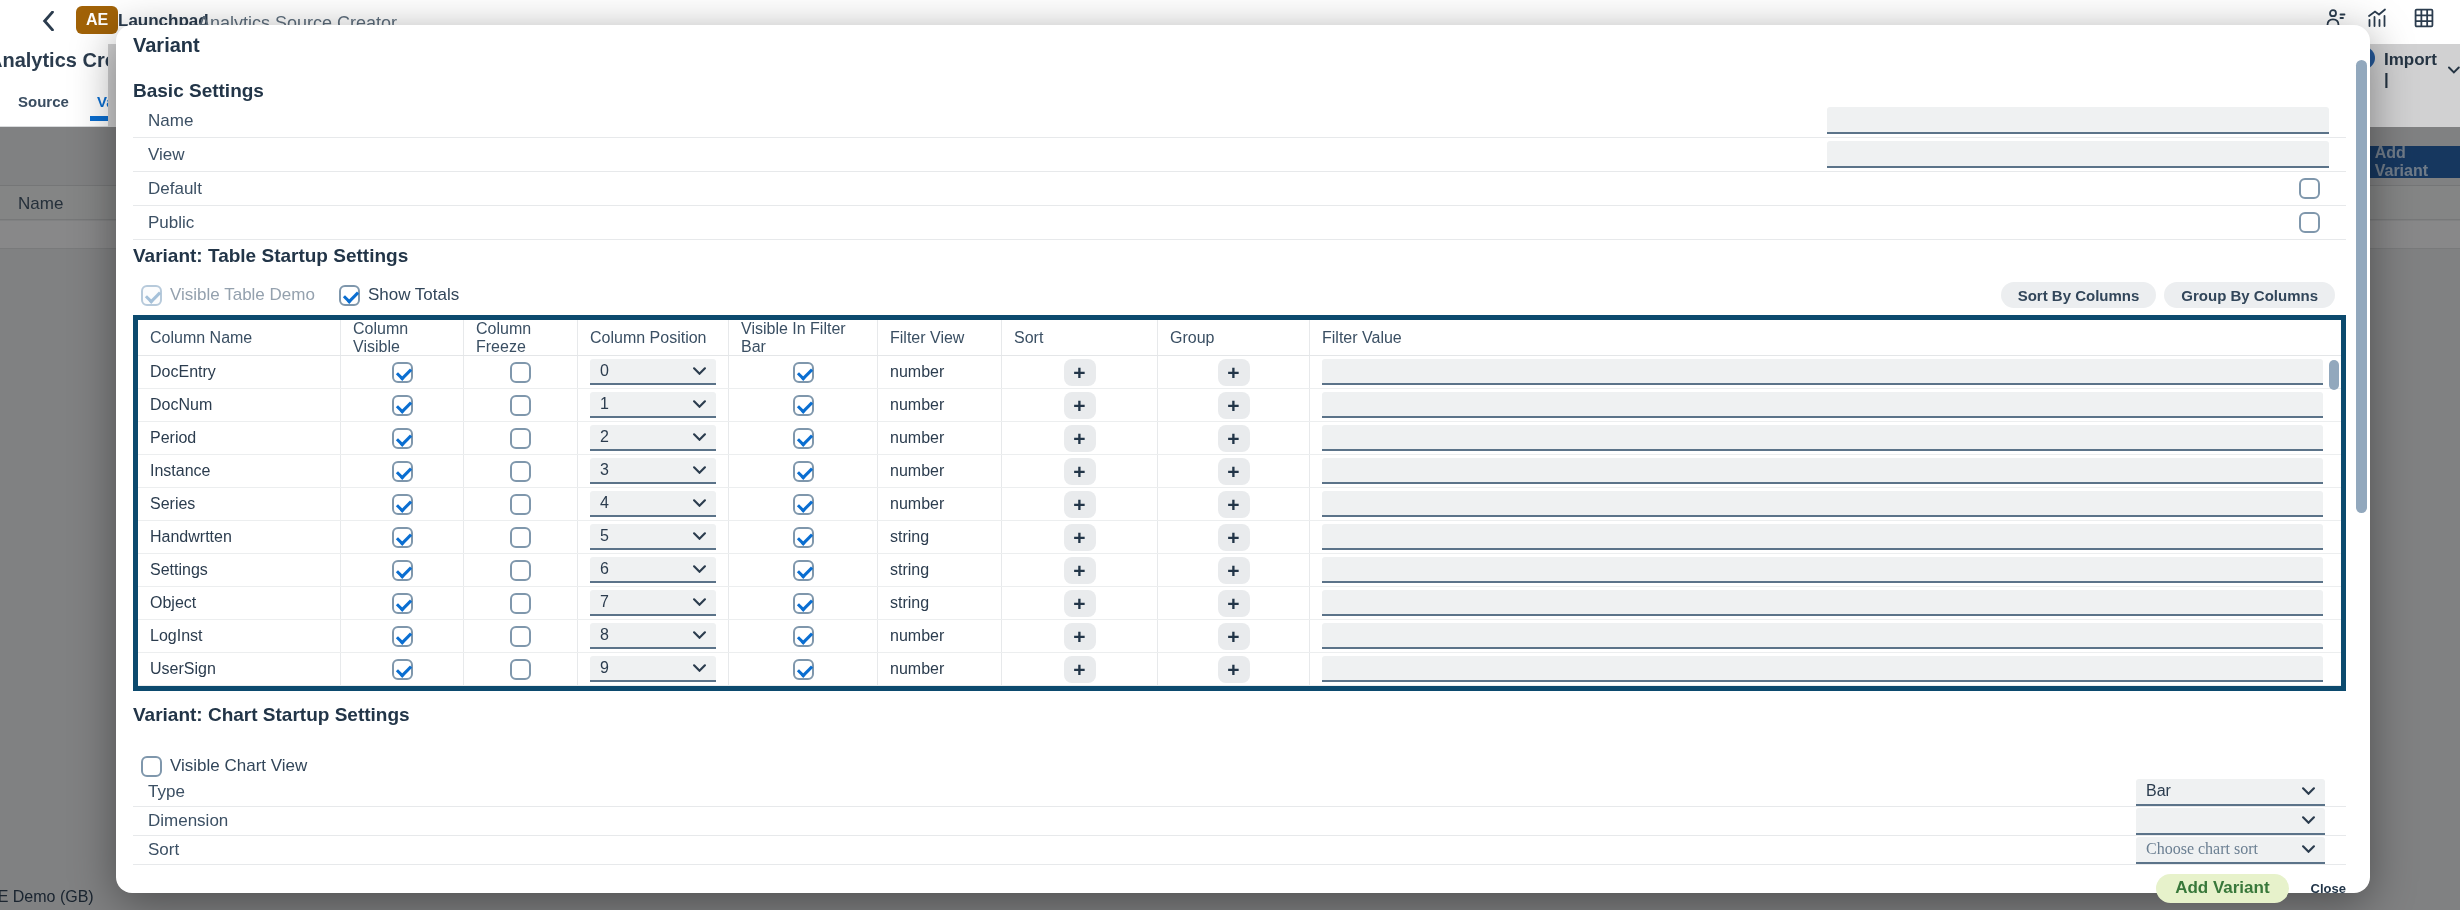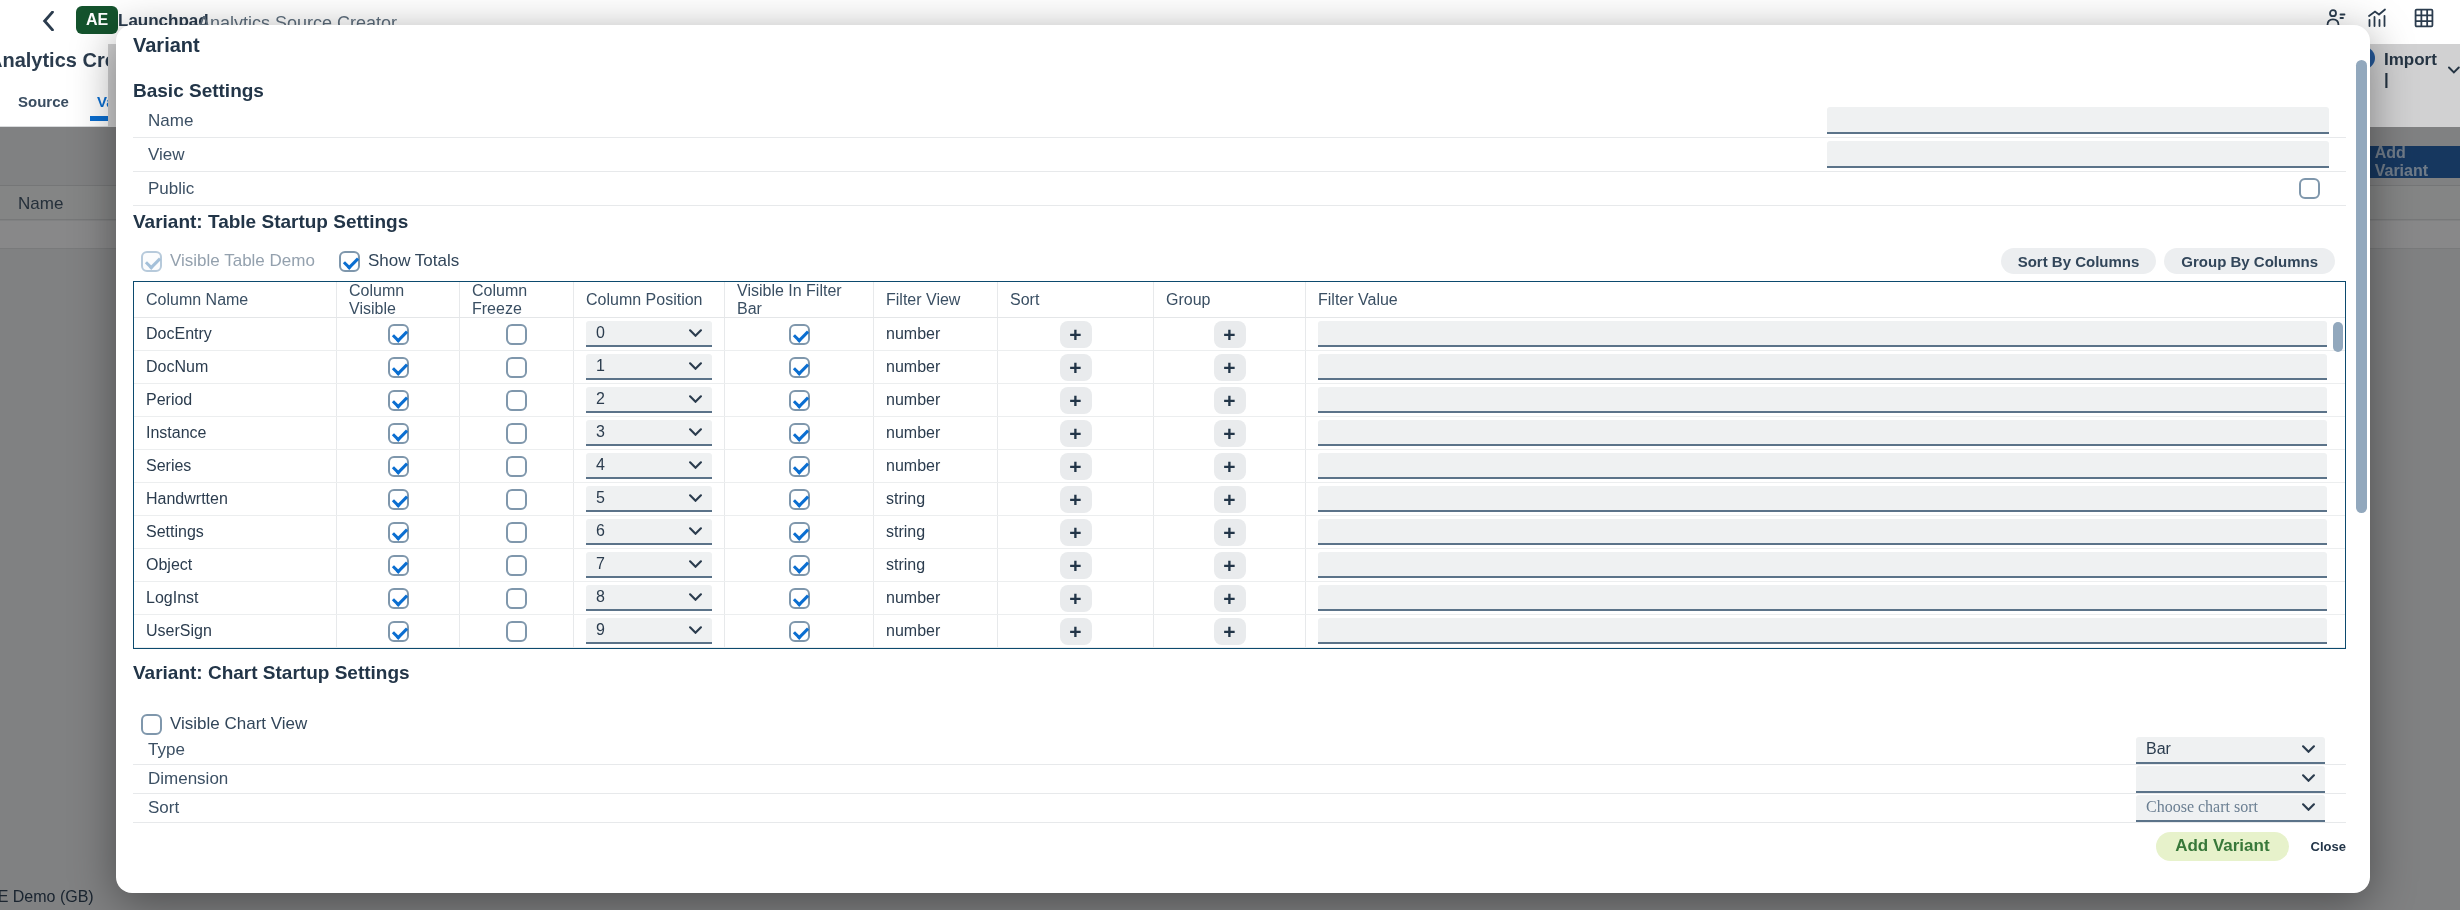--- a/index.html
+++ b/index.html
@@ -3,21 +3,21 @@
 <meta charset="utf-8">
 <style>
   * { margin:0; padding:0; box-sizing:border-box; }
   html,body { width:2460px; height:910px; overflow:hidden; }
   body { position:relative; font-family:"Liberation Sans", sans-serif; background:#fff; color:#2b3c4e; }
   svg { display:block; }
 
   
   .topbar { position:absolute; left:0; top:0; width:2460px; height:44px; background:#fff; z-index:1; }
   .back-btn { position:absolute; left:42px; top:11px; width:14px; height:20px; color:#2b3c4e; cursor:pointer; }
-  .logo { position:absolute; left:76px; top:6px; width:42px; height:28px; background:#14532d; border-radius:6px;
+  .logo { position:absolute; left:76px; top:6px; width:42px; height:28px; background:#a16207; border-radius:6px;
           color:#fff; font-weight:bold; font-size:16px; display:flex; align-items:center; justify-content:center; }
   .product { position:absolute; left:118px; top:11px; font-size:17px; font-weight:bold; color:#2b3c4e; }
   .subtitle { position:absolute; left:198px; top:13px; font-size:18px; color:#5f6f7e; }
   .tb-icon { position:absolute; top:8px; width:20px; height:19px; color:#2b3c4e; cursor:pointer; }
   .tb-icon.i1 { left:2326px; } .tb-icon.i2 { left:2367px; } .tb-icon.i3 { left:2414px; }
 
   .subhead { position:absolute; left:0; top:44px; width:2460px; height:83px; background:#f0f1f2; z-index:1; }
   .blue-circle { position:absolute; left:2353px; top:3px; width:22px; height:22px; border-radius:50%; background:#2a66b0; }
   .import-btn { position:absolute; left:2384px; top:6px; display:flex; align-items:center; gap:8px;
                 font-size:17px; font-weight:bold; color:#2b3c4e; cursor:pointer; }
@@ -69,21 +69,21 @@
   .ctrl-row { margin-top:12px; height:32px; display:flex; align-items:center; padding-left:8px; }
   .cb-label { font-size:17px; color:#32465a; margin-left:8px; }
   .cb-label.dis { color:#94a1ae; }
   .cb-gap { width:24px; }
   .pill-btn { height:26px; padding:0 17px; border-radius:13px; background:#eceef0; color:#32465a;
               font-weight:bold; font-size:15px; border:none; cursor:pointer; font-family:"Liberation Sans", sans-serif; }
   .ctrl-spacer { flex:1; }
   .pill-btn + .pill-btn { margin-left:8px; }
   .ctrl-row .pill-btn:last-child { margin-right:11px; }
 
-  .dlg-table { margin-top:4px; border:1px solid #0c4a6e; position:relative; }
+  .dlg-table { margin-top:4px; border:5px solid #0c4a6e; position:relative; }
   .t-row { display:flex; border-bottom:1px solid #eceeef; height:33px; }
   .t-row.t-head { height:36px; border-bottom:1px solid #e4e6e8; }
   .cell { border-right:1px solid #e7e9eb; display:flex; align-items:center; padding:0 12px; font-size:16px; color:#2b3c4e; }
   .t-head .cell { font-size:16px; color:#3a4f63; }
   .cell.ctr { justify-content:center; }
   .c1 { width:203px; } .c2 { width:123px; } .c3 { width:114px; } .c4 { width:151px; }
   .c5 { width:149px; } .c6 { width:124px; } .c7 { width:156px; } .c8 { width:152px; }
   .c9 { flex:1; border-right:none; padding-right:18px; }
   .pos-sel { width:128px; height:26px; background:#eff1f2; border-bottom:2px solid #5b7389; border-radius:3px 3px 0 0;
              display:flex; align-items:center; justify-content:space-between; padding:0 10px; cursor:pointer; }
@@ -189,20 +189,24 @@
   <div class="form-group">
     <div class="form-row">
       <span class="f-label">Name</span>
       <input class="f-input" value="" style="">
     </div>
     <div class="form-row">
       <span class="f-label">View</span>
       <input class="f-input" value="" style="">
     </div>
     <div class="form-row">
+      <span class="f-label">Default</span>
+      <span class="cbx row-cbx"></span>
+    </div>
+    <div class="form-row">
       <span class="f-label">Public</span>
       <span class="cbx row-cbx"></span>
     </div>
   </div>
 
   <div class="sec-h h2">Variant: Table Startup Settings</div>
   <div class="ctrl-row">
     <span class="cbx checked disabled"></span>
     <span class="cb-label dis">Visible Table Demo</span>
     <span class="cb-gap"></span>

